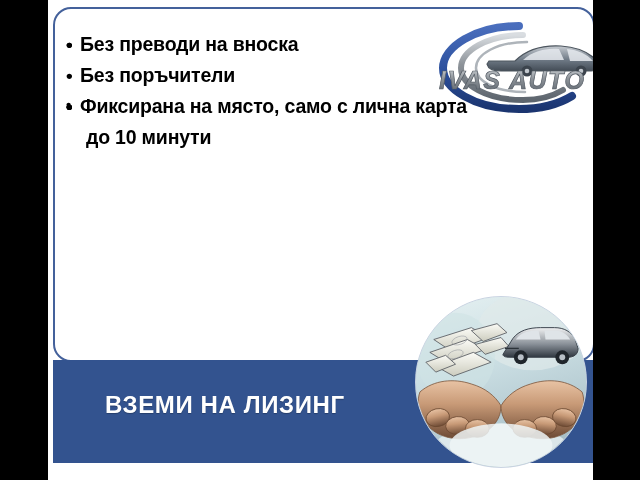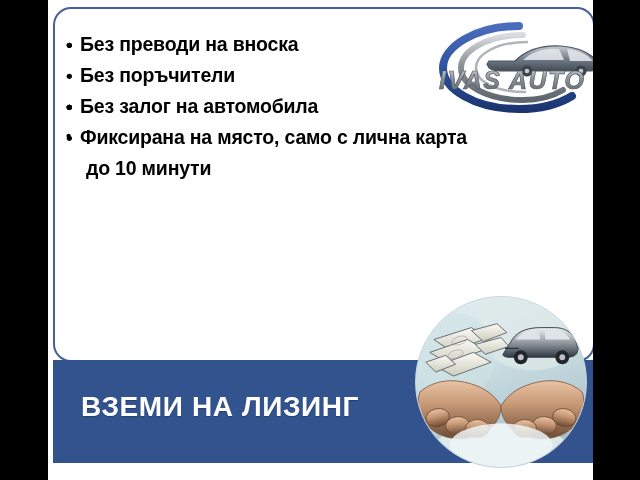--- a/index.html
+++ b/index.html
@@ -99,24 +99,24 @@
     position: absolute;
     left: 5px;
     top: 360px;
     width: 542px;
     height: 103px;
     background: #33538f;
   }
 
   #cta-text {
     position: absolute;
-    left: 28px;
+    left: 52px;
     top: 31px;
     color: #ffffff;
-    font-size: 28px;
+    font-size: 24px;
     font-weight: bold;
     letter-spacing: 0.6px;
     white-space: nowrap;
     text-shadow: 0 1px 1px rgba(0,0,0,0.25);
   }
 
   
   #hands-photo {
     position: absolute;
     left: 367px;
@@ -173,21 +173,20 @@
         <li class="benefit">
           <span class="dot">•</span>
         </li>
 
         <li class="benefit">
           <span class="dot">•</span>
         </li>
 
         <li class="benefit">
           <span class="dot">•</span>
-          <span>Без залог на автомобила</span>
         </li>
 
         <li class="benefit small">
           <span class="dot">•</span>
         </li>
 
         <li class="benefit">
           <span class="dot">•</span>
           <span>Фиксирана на място, само с лична карта</span>
           <span class="cont">до 10 минути</span>

